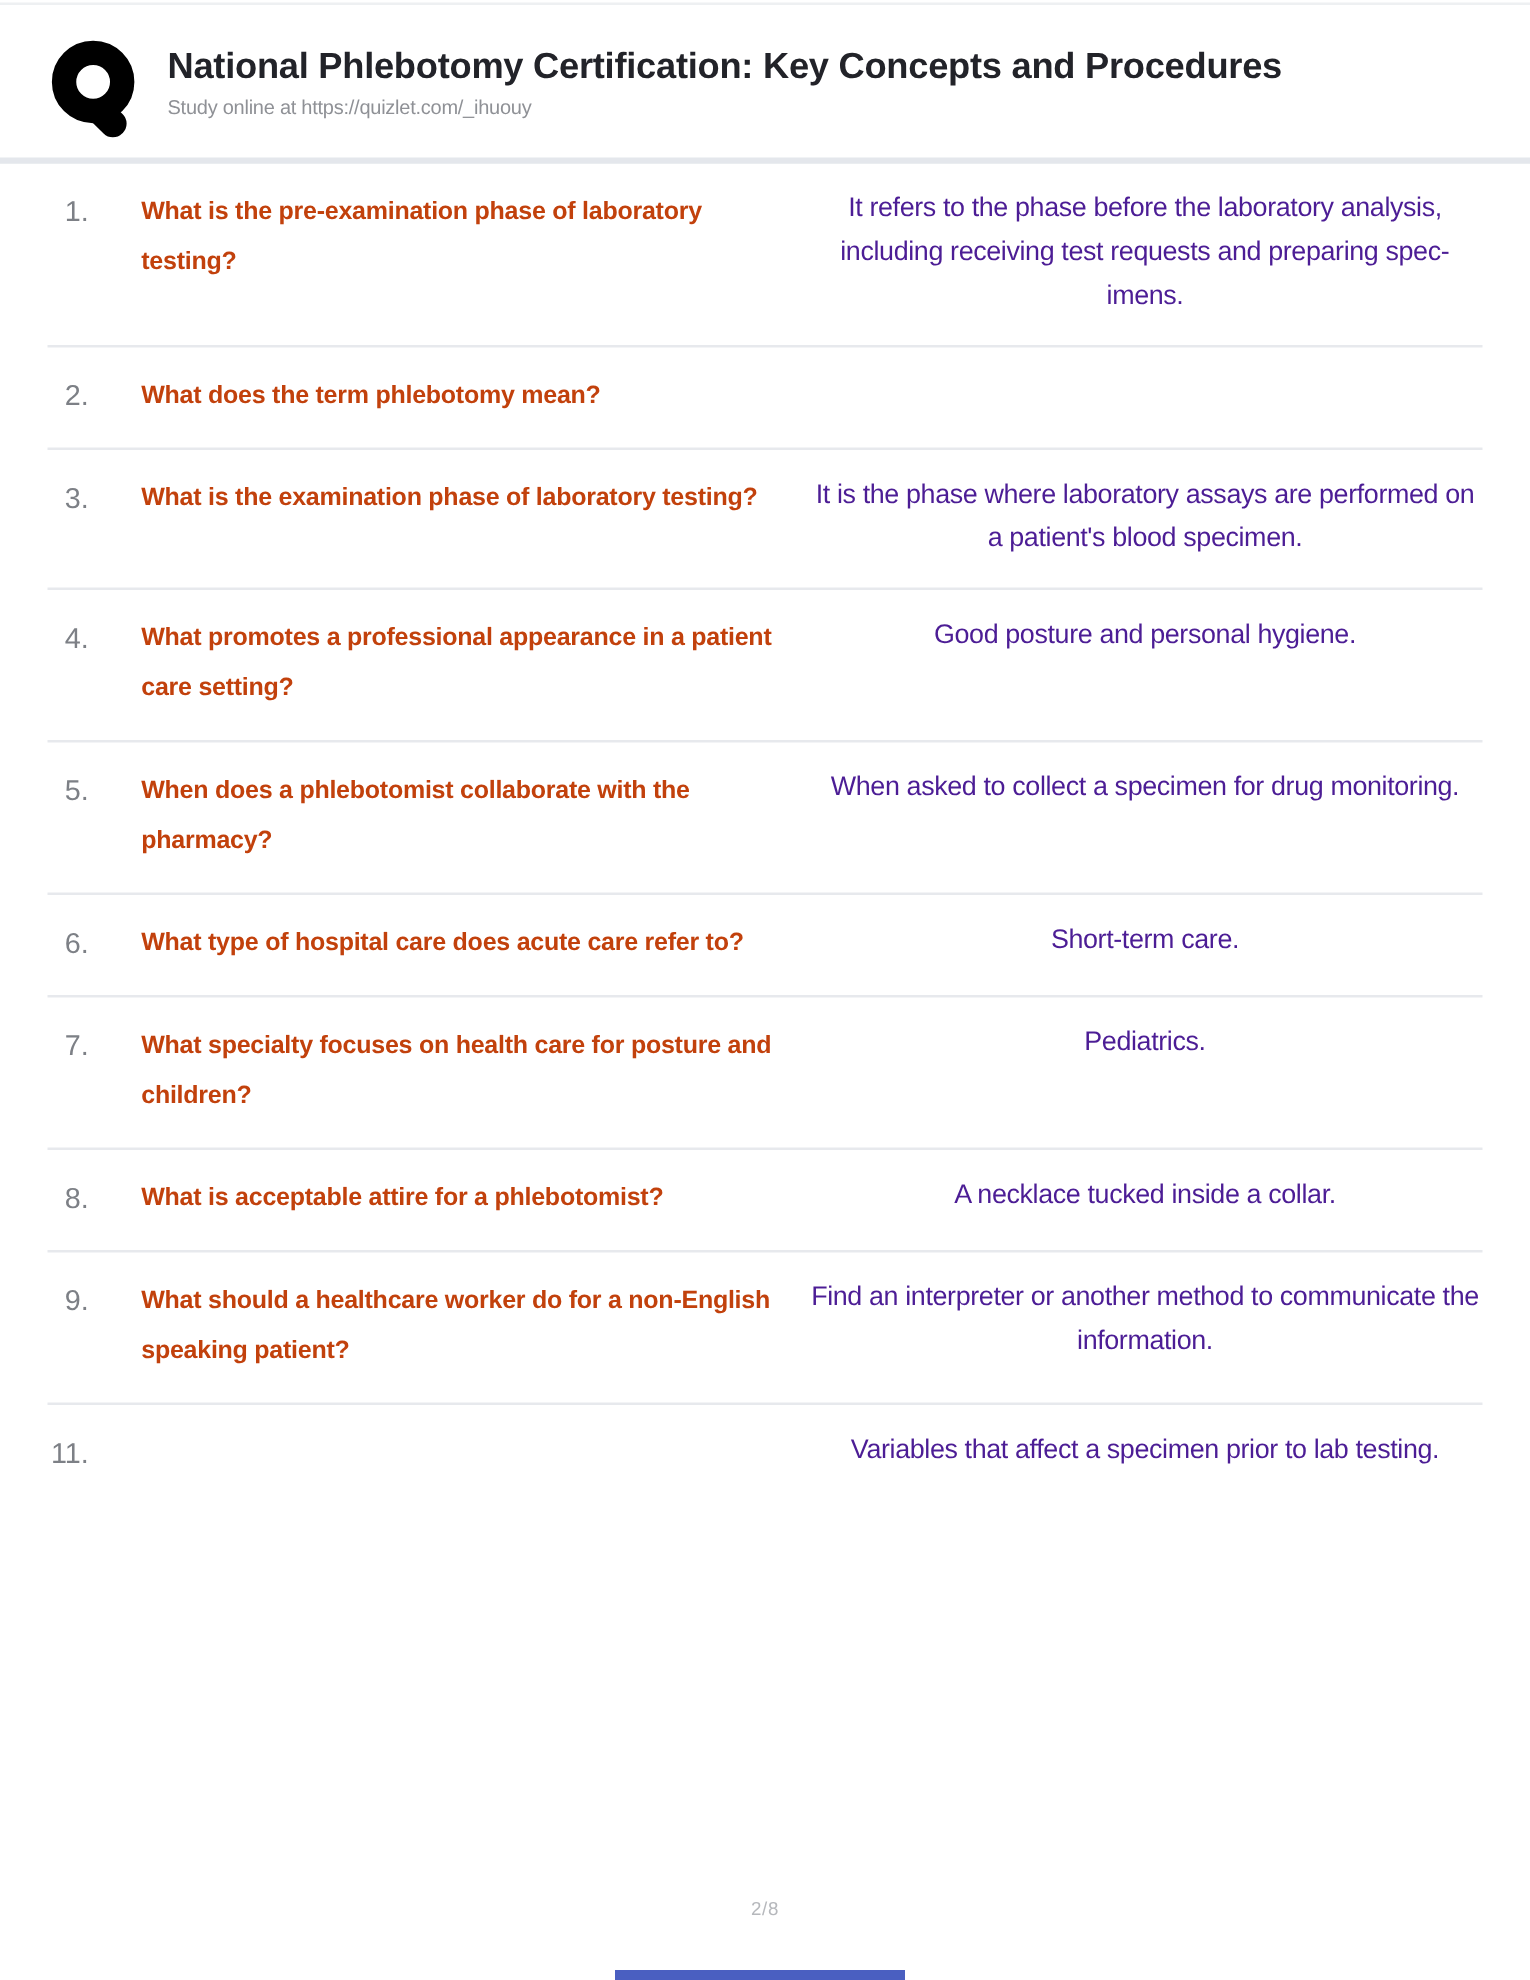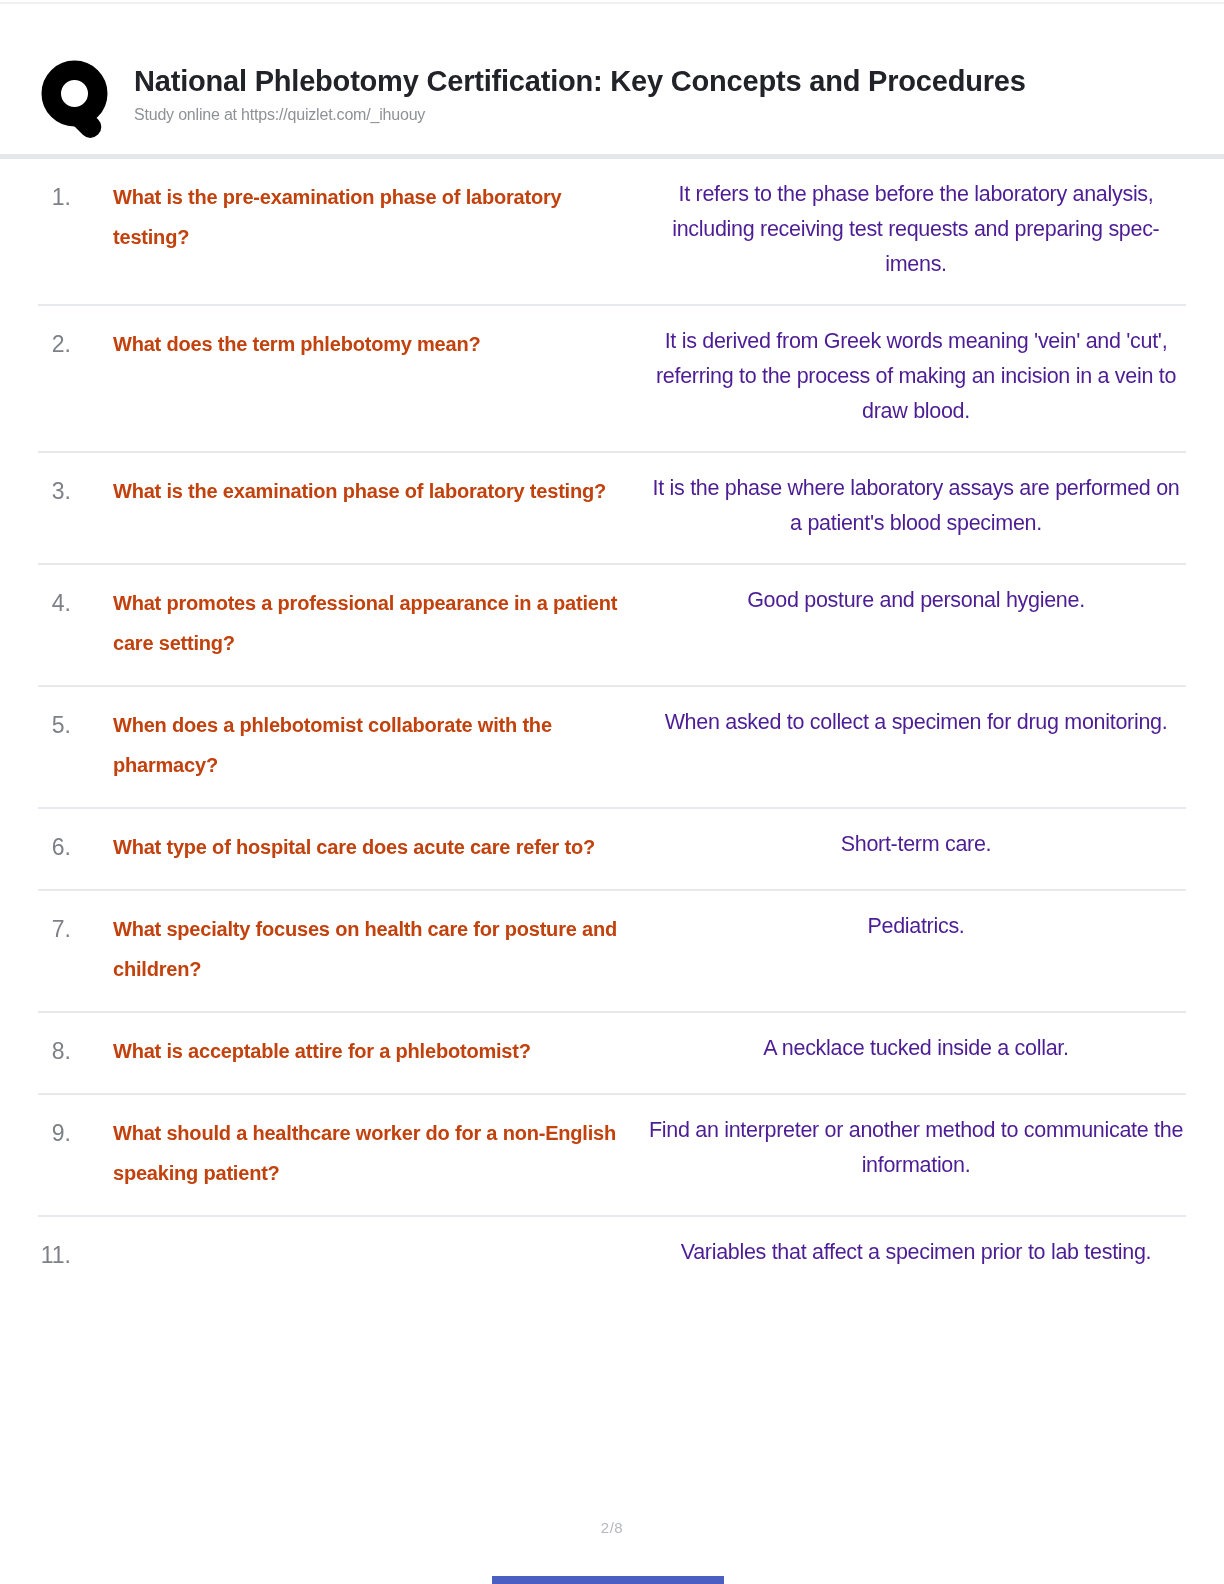--- a/index.html
+++ b/index.html
@@ -5,21 +5,21 @@
   html,body{margin:0;padding:0;}
   body{
     width:1224px;height:1584px;
     background:#ffffff;
     font-family:"Liberation Sans","DejaVu Sans",sans-serif;
     position:relative;overflow:hidden;
     color:#26272c;
   }
   .top-line{position:absolute;top:2px;left:0;width:100%;height:2px;background:#eef0f2;}
   
-  .header{display:flex;align-items:flex-start;padding:30px 40px 0 40px;gap:16px;margin-top:28px;}
+  .header{display:flex;align-items:flex-start;padding:30px 40px 0 40px;gap:16px;}
   .logo{flex:0 0 auto;width:78px;height:80px;}
   .header-text{padding-top:6px;}
   .title{
     font-size:29px;font-weight:bold;color:#222329;
     letter-spacing:-0.2px;line-height:1.2;margin:0;
   }
   .subtitle{
     font-size:16px;color:#8f9196;font-weight:normal;margin-top:7px;
     letter-spacing:-0.2px;
   }
@@ -78,21 +78,20 @@
 <div class="rows" id="rows">
   <div class="row">
     <div class="num">1.</div>
     <div class="q">What is the pre-examination phase of laboratory testing?</div>
     <div class="a">It refers to the phase before the laboratory analysis, including receiving test requests and preparing spec­imens.</div>
   </div>
 
   <div class="row">
     <div class="num">2.</div>
     <div class="q">What does the term phlebotomy mean?</div>
-    <div class="a">It is derived from Greek words meaning 'vein' and 'cut', referring to the process of making an incision in a vein to draw blood.</div>
   </div>
 
   <div class="row">
     <div class="num">3.</div>
     <div class="q">What is the examination phase of laboratory testing?</div>
     <div class="a">It is the phase where laboratory assays are performed on a patient's blood specimen.</div>
   </div>
 
   <div class="row">
     <div class="num">4.</div>

